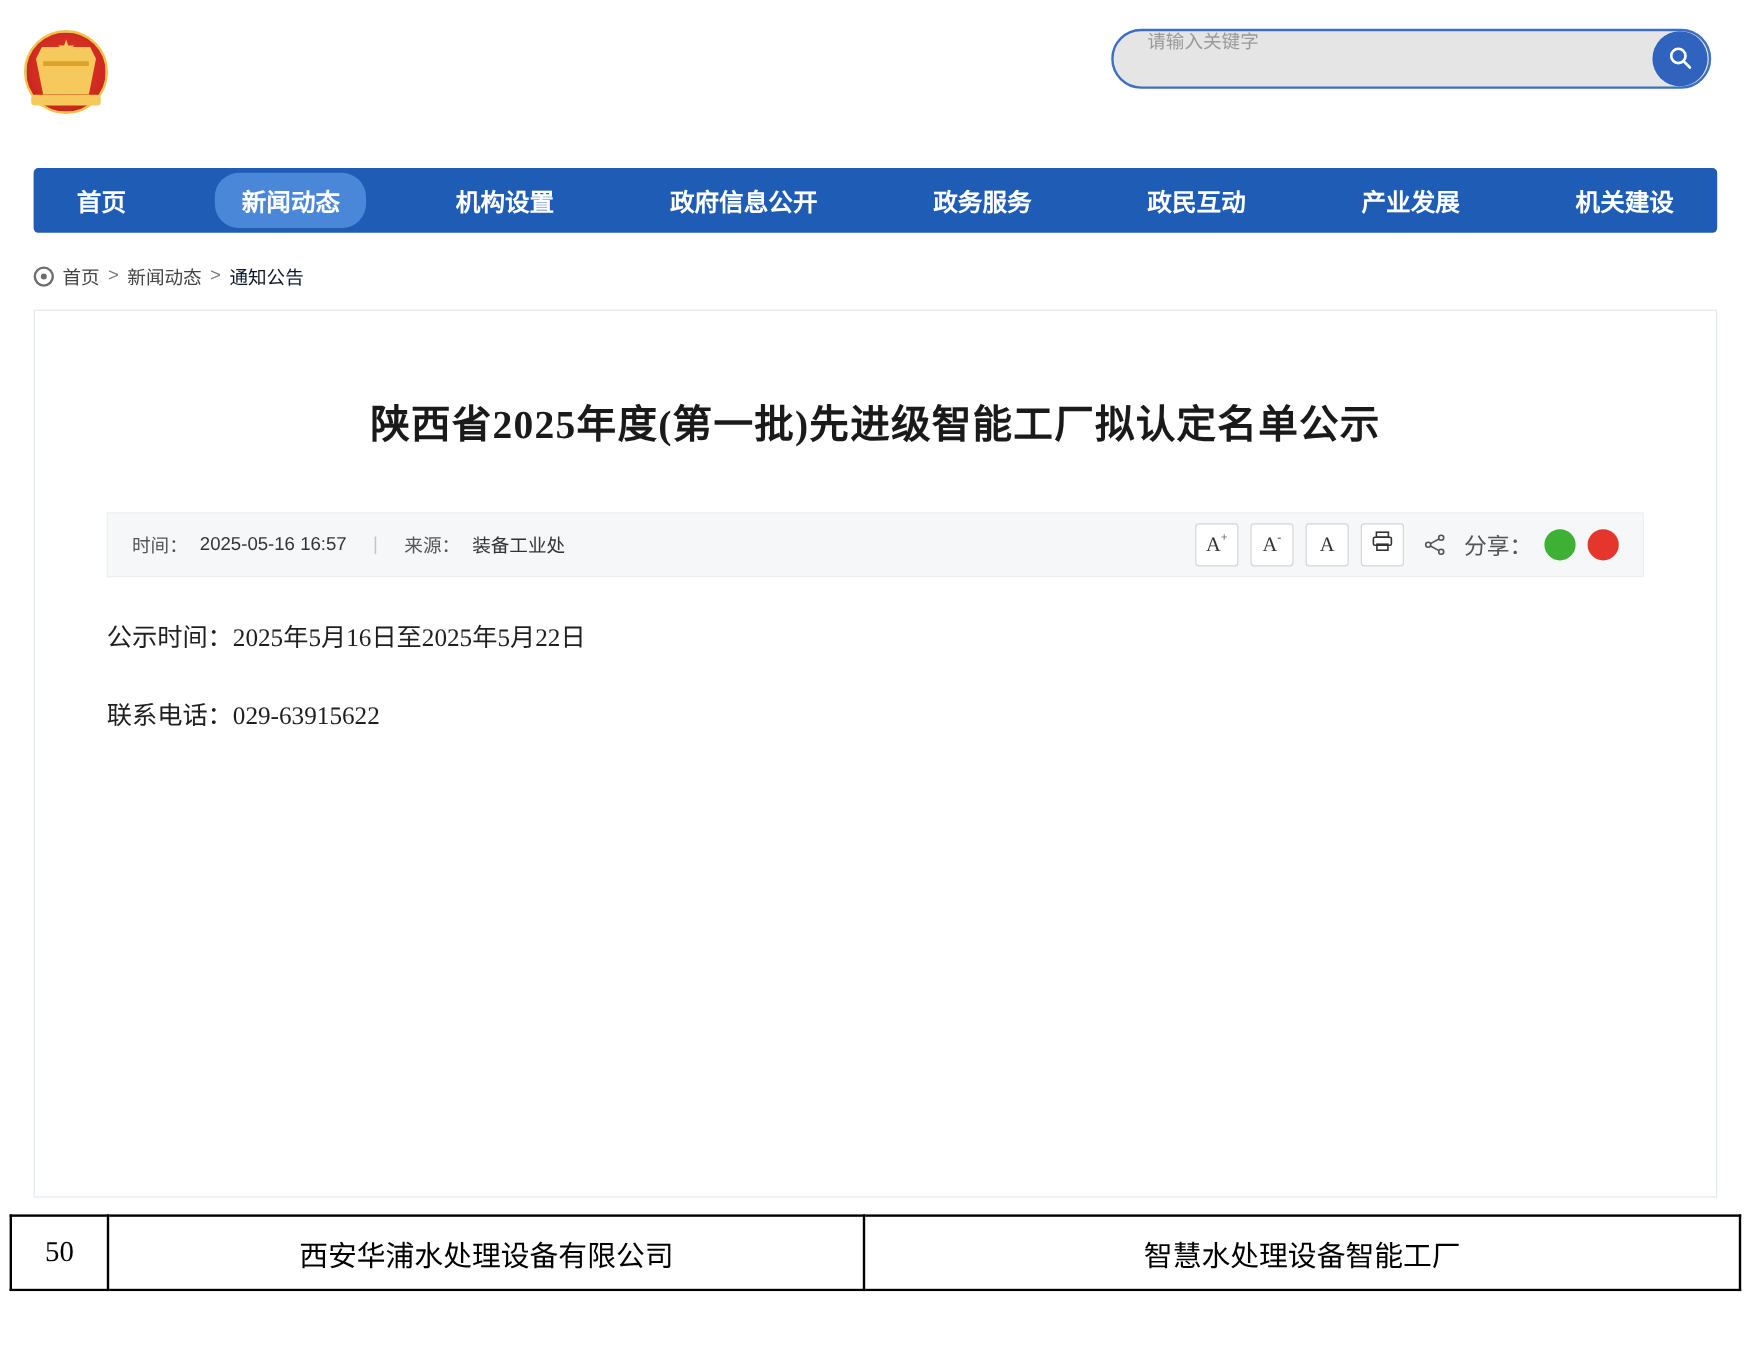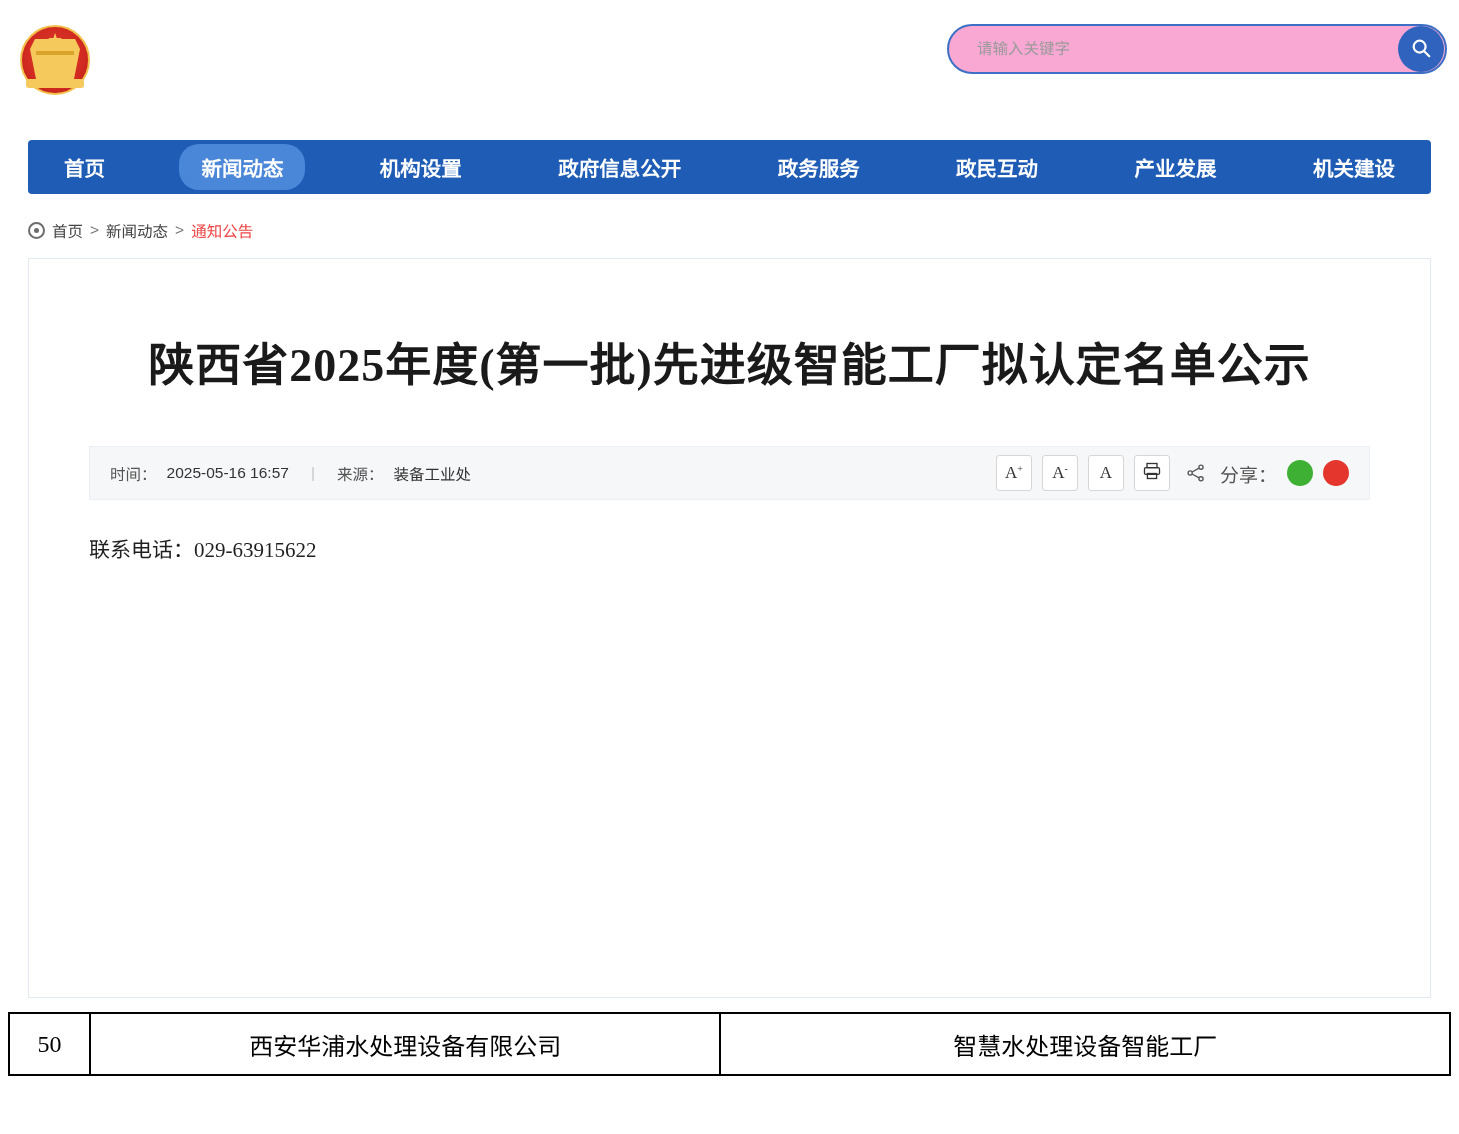--- a/index.html
+++ b/index.html
@@ -74,29 +74,29 @@
   }
   .site-title-en {
     font-size: 13.5px;
     color: #2a5ca0;
     letter-spacing: .2px;
     margin-top: 7px;
     white-space: nowrap;
   }
   .search-box {
     position: absolute;
-    right: 12px;
+    right: 33px;
     top: 24px;
     width: 500px;
     height: 50px;
     border: 2px solid #3d6fc4;
     border-radius: 26px;
-    background: #f9a8d4;
-    display: flex;
-    align-items: center;
+    background: #e5e5e5;
+    display: flex;
+    align-items: flex-start;
     padding-left: 26px;
   }
   .search-input {
     flex: 1;
     border: none;
     outline: none;
     font-size: 15.5px;
     color: #333;
     background: transparent;
     font-family: "Liberation Sans", sans-serif;
@@ -156,35 +156,35 @@
   .bc-pin::after {
     content: "";
     position: absolute;
     left: 4px; top: 4px;
     width: 5px; height: 5px;
     border-radius: 50%;
     background: #6d6d6d;
   }
   .bc-sep { margin: 0 7px; color: #777; }
   .bc-link { color: #444; cursor: pointer; }
-  .bc-current { color: #ef4444; cursor: pointer; }
+  .bc-current { color: #0f172a; cursor: pointer; }
 
   
   .card {
     margin: 6px 28px 0 28px;
     border: 1px solid #e3e9f2;
     background: #fff;
     padding: 60px 60px 30px 60px;
     min-height: 740px;
   }
   .article-title {
     text-align: center;
     font-family: "Liberation Serif", "DejaVu Serif", serif;
     font-weight: bold;
-    font-size: 46px;
+    font-size: 33px;
     color: #1a1a1a;
     letter-spacing: 1px;
     line-height: 1.5;
     margin: 12px 0 46px 0;
   }
   .meta-bar {
     background: #f6f7f9;
     border: 1px solid #eceff3;
     height: 54px;
     display: flex;
@@ -349,20 +349,21 @@
           <line x1="7.3" y1="13.2" x2="15.7" y2="17.8"></line>
         </svg>
       </span>
       <span class="share-label">分享：</span>
       <span class="share-icon wechat"></span>
       <span class="share-icon weibo"></span>
     </div>
   </div>
 
   <div class="content">
+    <p>公示时间：2025年5月16日至2025年5月22日</p>
     <p>联系电话：029-63915622</p>
   </div>
 </div>
 
 <table class="tbl">
   <tbody>
       <tr>
     <td class="c1">50</td>
     <td class="c2">西安华浦水处理设备有限公司</td>
     <td class="c3">智慧水处理设备智能工厂</td>

